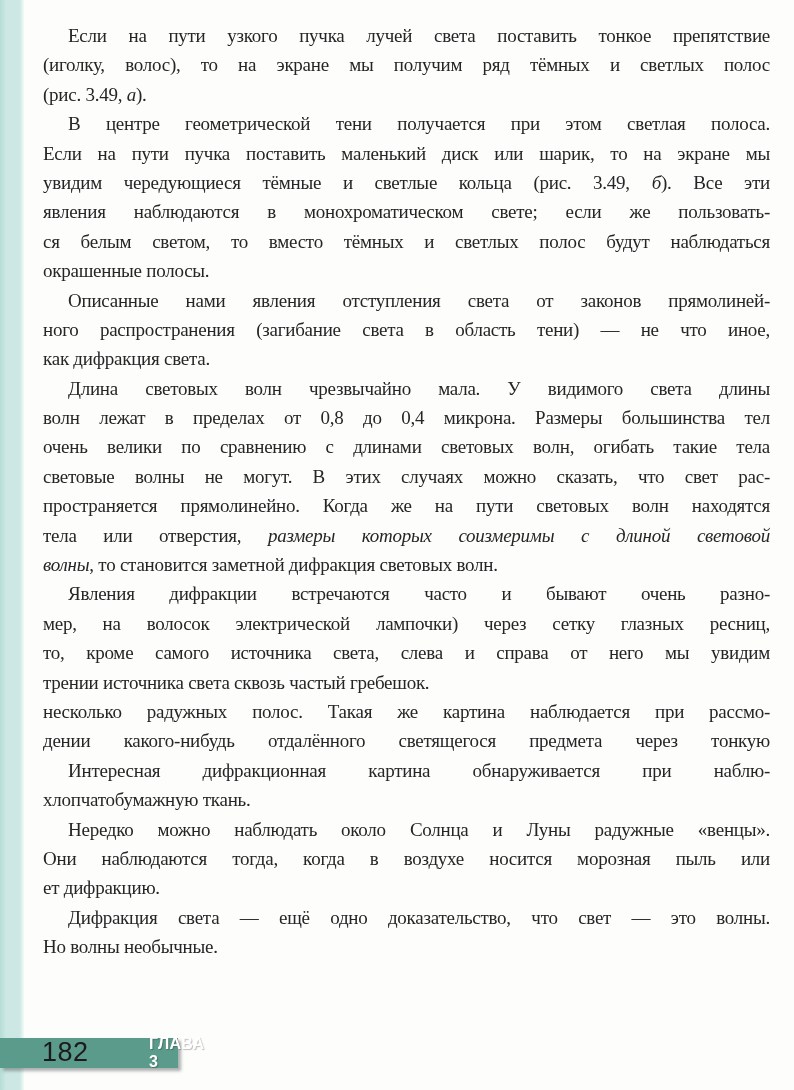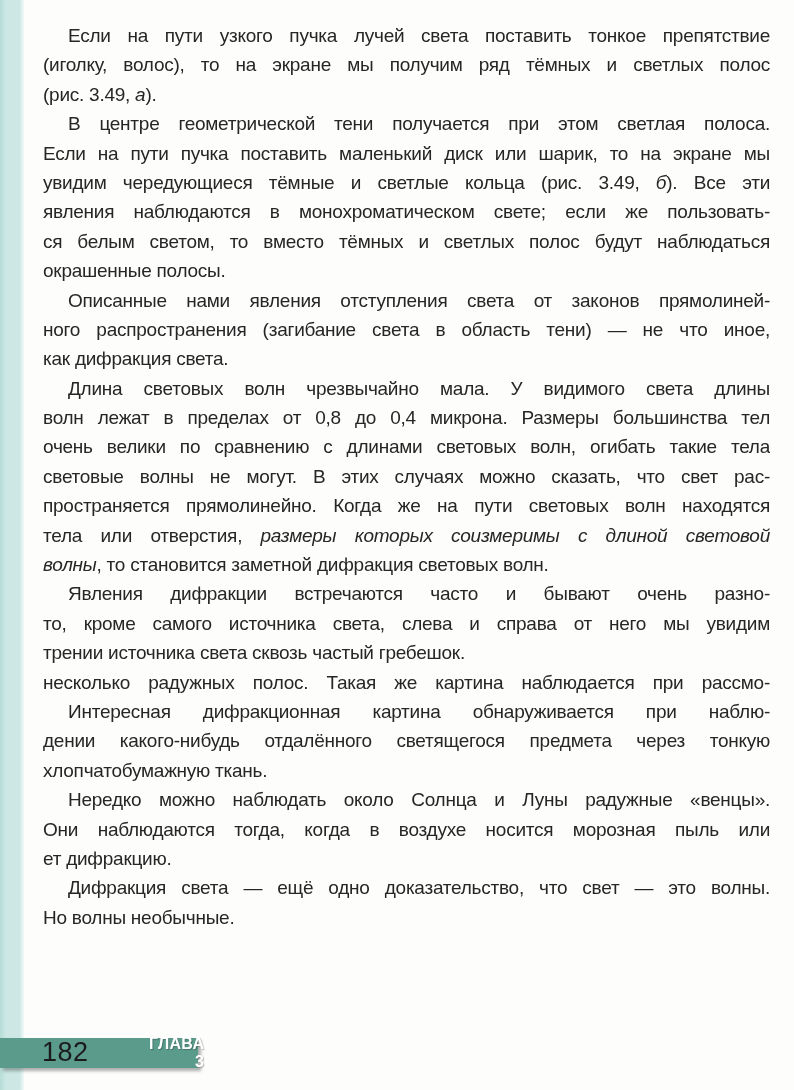--- a/index.html
+++ b/index.html
@@ -22,38 +22,38 @@
       #f2faf8 100%);
   }
   .content {
     position: absolute;
     left: 43px; top: 21px;
     width: 727px;
     font-size: 19px;
     line-height: 29.4px;
     letter-spacing: -0.25px;
     color: var(--text, #262626);
+    font-family: Liberation Serif, serif;
   }
   .paragraph { margin: 0; }
   .line {
     height: 29.4px;
     overflow: hidden;
     text-align: justify;
     text-align-last: justify;
   }
   .line.last { text-align-last: left; }
   .line.first { text-indent: 25px; }
   .it { font-style: italic; }
   .footer-band {
     position: absolute;
     left: 0; top: 1038px;
-    width: 198px; height: 30px;
+    width: 178px; height: 30px;
     background: var(--band, #5b9b8b);
     box-shadow: 3px 3px 3px rgba(70, 80, 78, 0.45);
-    text-align: right;
   }
   .page-number {
     position: absolute;
     left: 42px; top: 50%;
     transform: translateY(-53%);
     font-size: 27px;
     letter-spacing: 0.5px;
     color: var(--pagenum, #1b1b1b);
   }
   .chapter-label {
@@ -98,27 +98,28 @@
         <div class="line first"><span>Длина световых волн чрезвычайно мала. У видимого света длины</span></div>
         <div class="line"><span>волн лежат в пределах от 0,8 до 0,4 микрона. Размеры большинства тел</span></div>
         <div class="line"><span>очень велики по сравнению с длинами световых волн, огибать такие тела</span></div>
         <div class="line"><span>световые волны не могут. В этих случаях можно сказать, что свет рас-</span></div>
         <div class="line"><span>пространяется прямолинейно. Когда же на пути световых волн находятся</span></div>
         <div class="line"><span>тела или отверстия, </span><span class="it">размеры которых соизмеримы с длиной световой</span></div>
         <div class="line last"><span class="it">волны</span><span>, то становится заметной дифракция световых волн.</span></div>
       </div>
       <div class="paragraph">
         <div class="line first"><span>Явления дифракции встречаются часто и бывают очень разно-</span></div>
+        <div class="line"><span>мер, на волосок электрической лампочки) через сетку глазных ресниц,</span></div>
         <div class="line"><span>то, кроме самого источника света, слева и справа от него мы увидим</span></div>
         <div class="line last"><span>трении источника света сквозь частый гребешок.</span></div>
         <div class="line"><span>несколько радужных полос. Такая же картина наблюдается при рассмо-</span></div>
       </div>
       <div class="paragraph">
+        <div class="line"><span>дении какого-нибудь отдалённого светящегося предмета через тонкую</span></div>
         <div class="line first"><span>Интересная дифракционная картина обнаруживается при наблю-</span></div>
-        <div class="line"><span>дении какого-нибудь отдалённого светящегося предмета через тонкую</span></div>
         <div class="line last"><span>хлопчатобумажную ткань.</span></div>
       </div>
       <div class="paragraph">
         <div class="line first"><span>Нередко можно наблюдать около Солнца и Луны радужные «венцы».</span></div>
         <div class="line"><span>Они наблюдаются тогда, когда в воздухе носится морозная пыль или</span></div>
         <div class="line last"><span>ет дифракцию.</span></div>
       </div>
       <div class="paragraph">
         <div class="line first"><span>Дифракция света — ещё одно доказательство, что свет — это волны.</span></div>
         <div class="line last"><span>Но волны необычные.</span></div>

